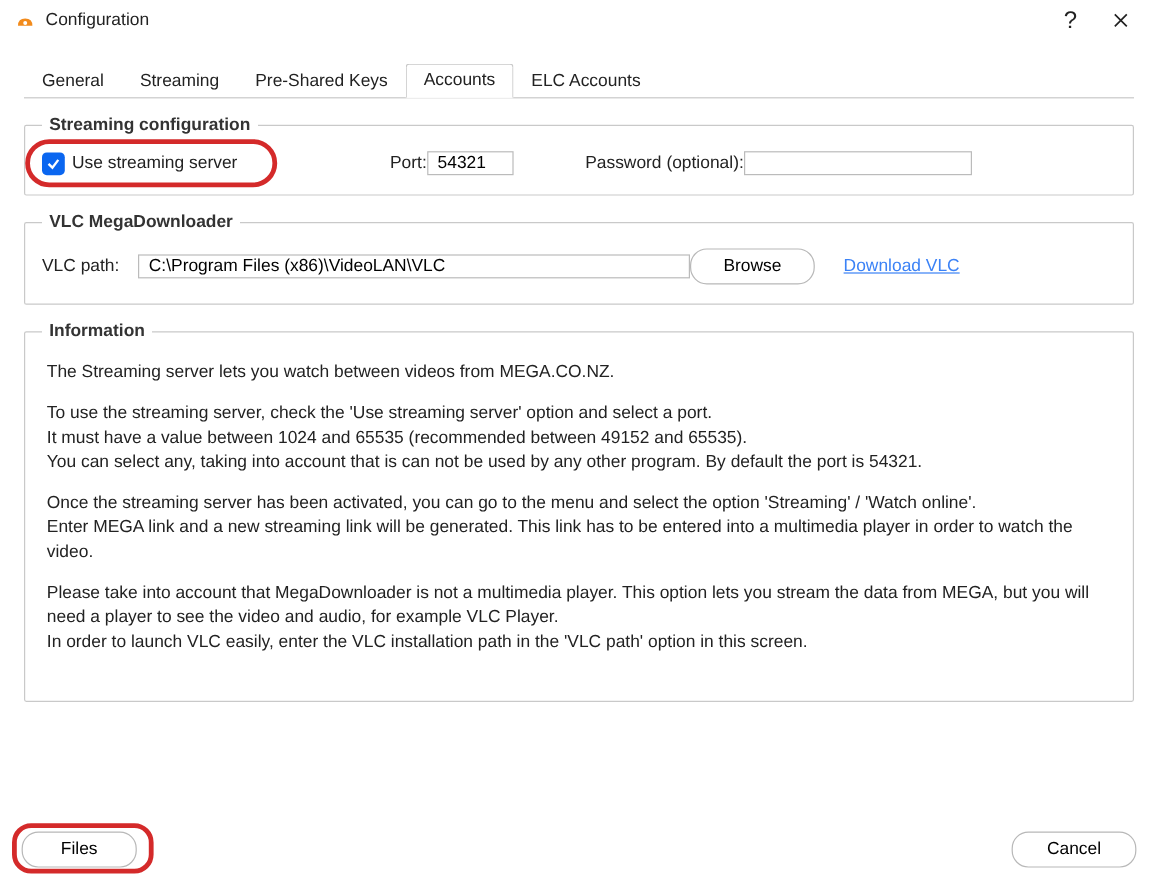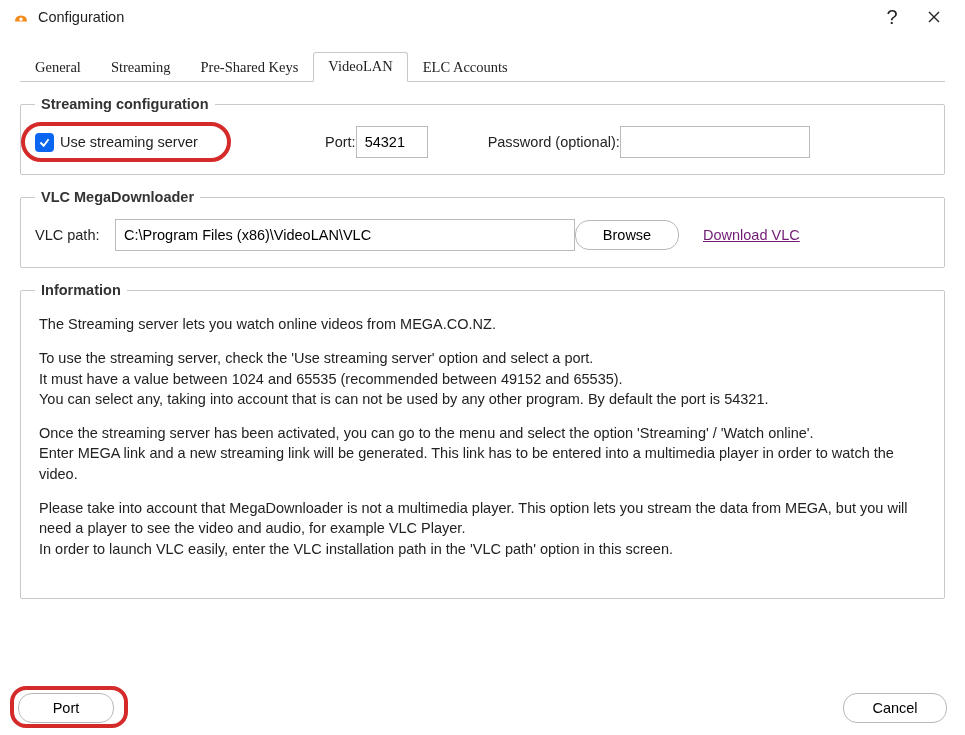--- a/index.html
+++ b/index.html
@@ -45,21 +45,20 @@
     display: flex;
     align-items: flex-end;
   }
   .tab {
     padding: 5px 14px 6px 14px;
     position: relative;
     cursor: pointer;
     border: 1px solid transparent;
     border-bottom: none;
     top: 1px;
-    font-family: Liberation Serif, serif;
   }
   .tab.active {
     border-color: #c9c9c9;
     border-bottom: 1px solid #fff;
     background: #fff;
     border-radius: 3px 3px 0 0;
   }
 
   
   fieldset {
@@ -84,21 +83,21 @@
     border: 4px solid #d42a2a;
     border-radius: 22px;
     position: absolute;
     pointer-events: none;
   }
 
   
   input[type=text], input[type=password] {
     font: inherit;
     border: 1px solid #bbb;
-    height: 32px;
+    height: 20px;
     padding: 2px 8px;
     background: #fff;
   }
   .chk {
     width: 19px; height: 19px;
     border-radius: 4px;
     background: #0a66f0;
     display: inline-flex; align-items: center; justify-content: center;
     margin-right: 6px;
     flex: 0 0 auto;
@@ -108,21 +107,21 @@
   .btn {
     font: inherit;
     height: 30px;
     min-width: 104px;
     padding: 0 18px;
     background: #fff;
     border: 1px solid #b8b8b8;
     border-radius: 14px;
     cursor: pointer;
   }
-  a.link { color: #701a75; text-decoration: underline; cursor: pointer; }
+  a.link { color: #3b82f6; text-decoration: underline; cursor: pointer; }
 
   .info-text { line-height: 1.4; padding: 2px 4px 6px 4px; }
   .info-text p { margin: 0 0 14px 0; }
   .info-text p:last-child { margin-bottom: 17px; }
 
   .footer {
     position: absolute;
     bottom: 12px;
     left: 0; right: 0;
     padding: 0 18px;
@@ -151,21 +150,21 @@
       </svg>
   </span>
 </div>
 
 <div class="content">
 
   <div class="tabs">
     <div class="tab">General</div>
     <div class="tab">Streaming</div>
     <div class="tab">Pre-Shared Keys</div>
-    <div class="tab active">VideoLAN</div>
+    <div class="tab active">Accounts</div>
     <div class="tab">ELC Accounts</div>
   </div>
 
   <fieldset style="position:relative;">
     <legend>Streaming configuration</legend>
     <div class="row">
       <div style="display:flex;align-items:center; min-width:230px; position:relative;">
         <span class="chk">
           <svg viewBox="0 0 16 16" width="13" height="13">
               <path d="M3 8 L7 12 L13 4"></path>
@@ -190,32 +189,32 @@
       <input type="text" style="flex: 1 1 0%; max-width: 460px;" value="C:\Program Files (x86)\VideoLAN\VLC">
       <button class="btn">Browse</button>
       <div style="flex:0 0 24px;"></div>
       <a class="link">Download VLC</a>
     </div>
   </fieldset>
 
   <fieldset>
     <legend>Information</legend>
     <div class="info-text">
-      <p>The Streaming server lets you watch online videos from MEGA.CO.NZ.</p>
+      <p>The Streaming server lets you watch between videos from MEGA.CO.NZ.</p>
       <p style="white-space:pre-line;">To use the streaming server, check the 'Use streaming server' option and select a port.
 It must have a value between 1024 and 65535 (recommended between 49152 and 65535).
 You can select any, taking into account that is can not be used by any other program. By default the port is 54321.</p>
       <p style="white-space:pre-line;">Once the streaming server has been activated, you can go to the menu and select the option 'Streaming' / 'Watch online'.
 Enter MEGA link and a new streaming link will be generated. This link has to be entered into a multimedia player in order to watch the video.</p>
       <p style="white-space:pre-line;">Please take into account that MegaDownloader is not a multimedia player. This option lets you stream the data from MEGA, but you will need a player to see the video and audio, for example VLC Player.
 In order to launch VLC easily, enter the VLC installation path in the 'VLC path' option in this screen.</p>
     </div>
   </fieldset>
 
 </div>
 
 <div class="footer">
   <span class="save-wrap">
-    <button class="btn" style="min-width:96px;">Port</button>
+    <button class="btn" style="min-width:96px;">Files</button>
     <span class="hl-ring" style="left:-8px; top:-7px; width:118px; height:42px; border-radius:16px;"></span>
   </span>
   <button class="btn">Cancel</button>
 </div>
 
 </body></html>

